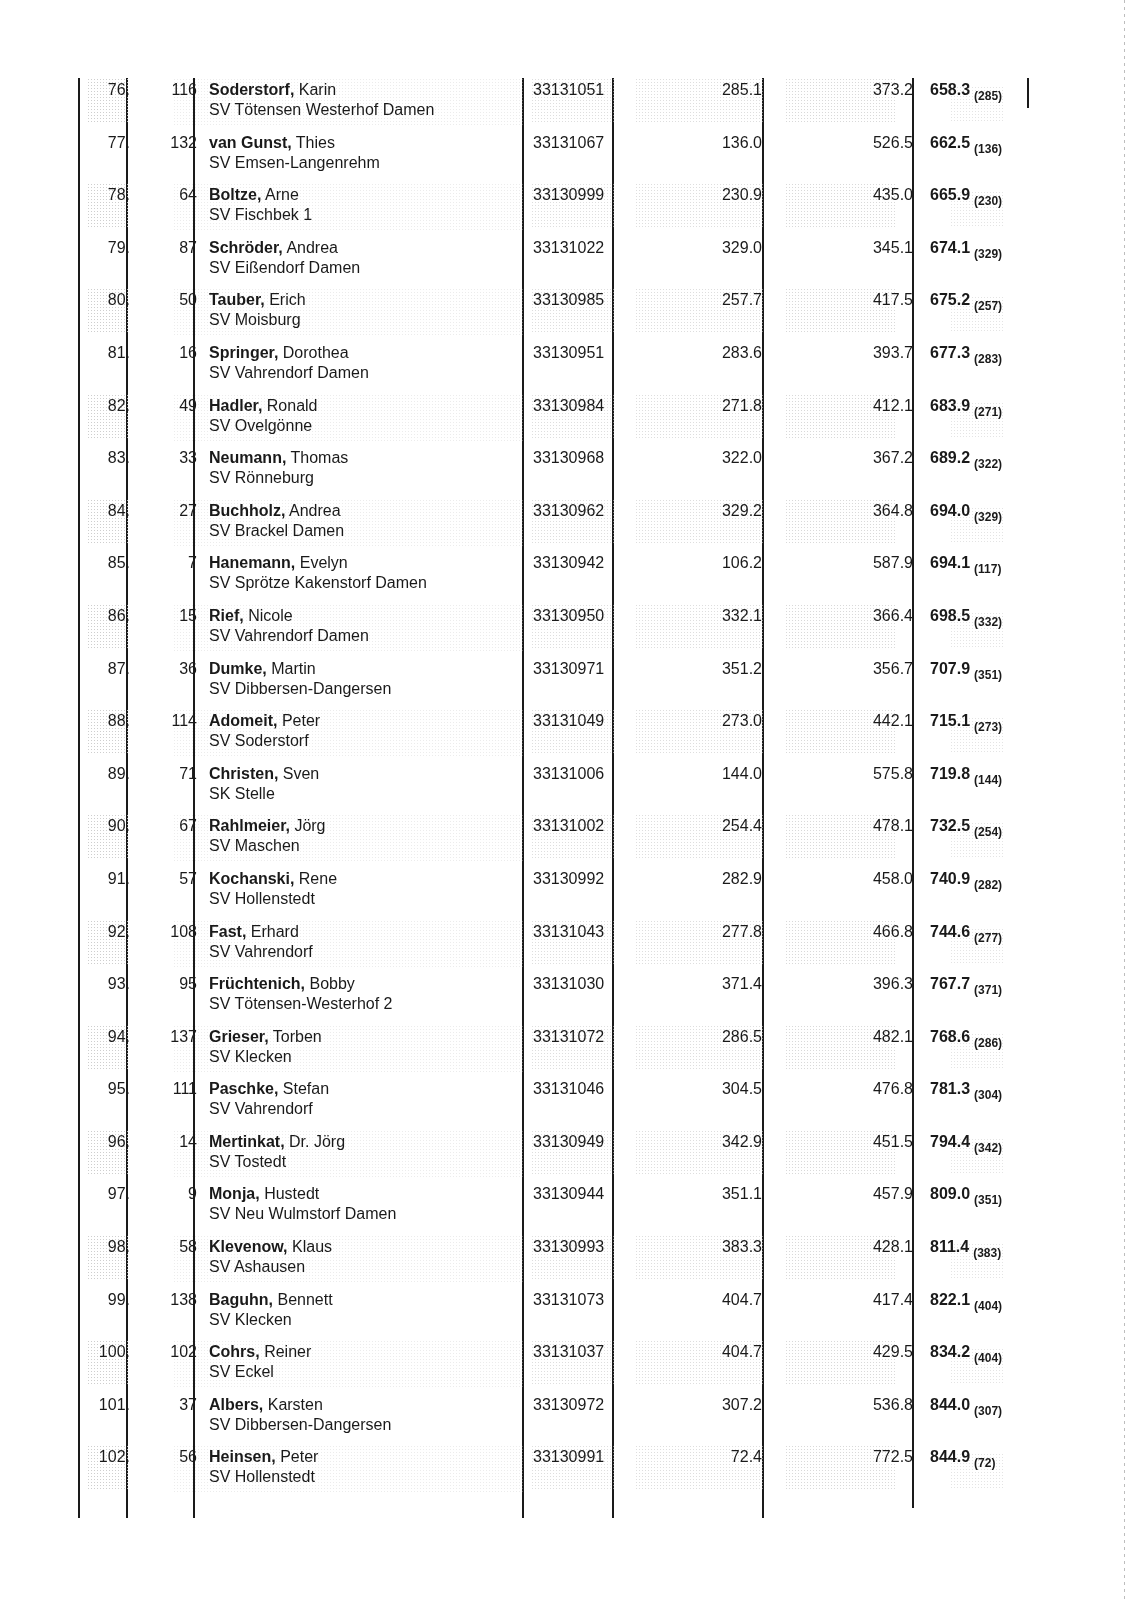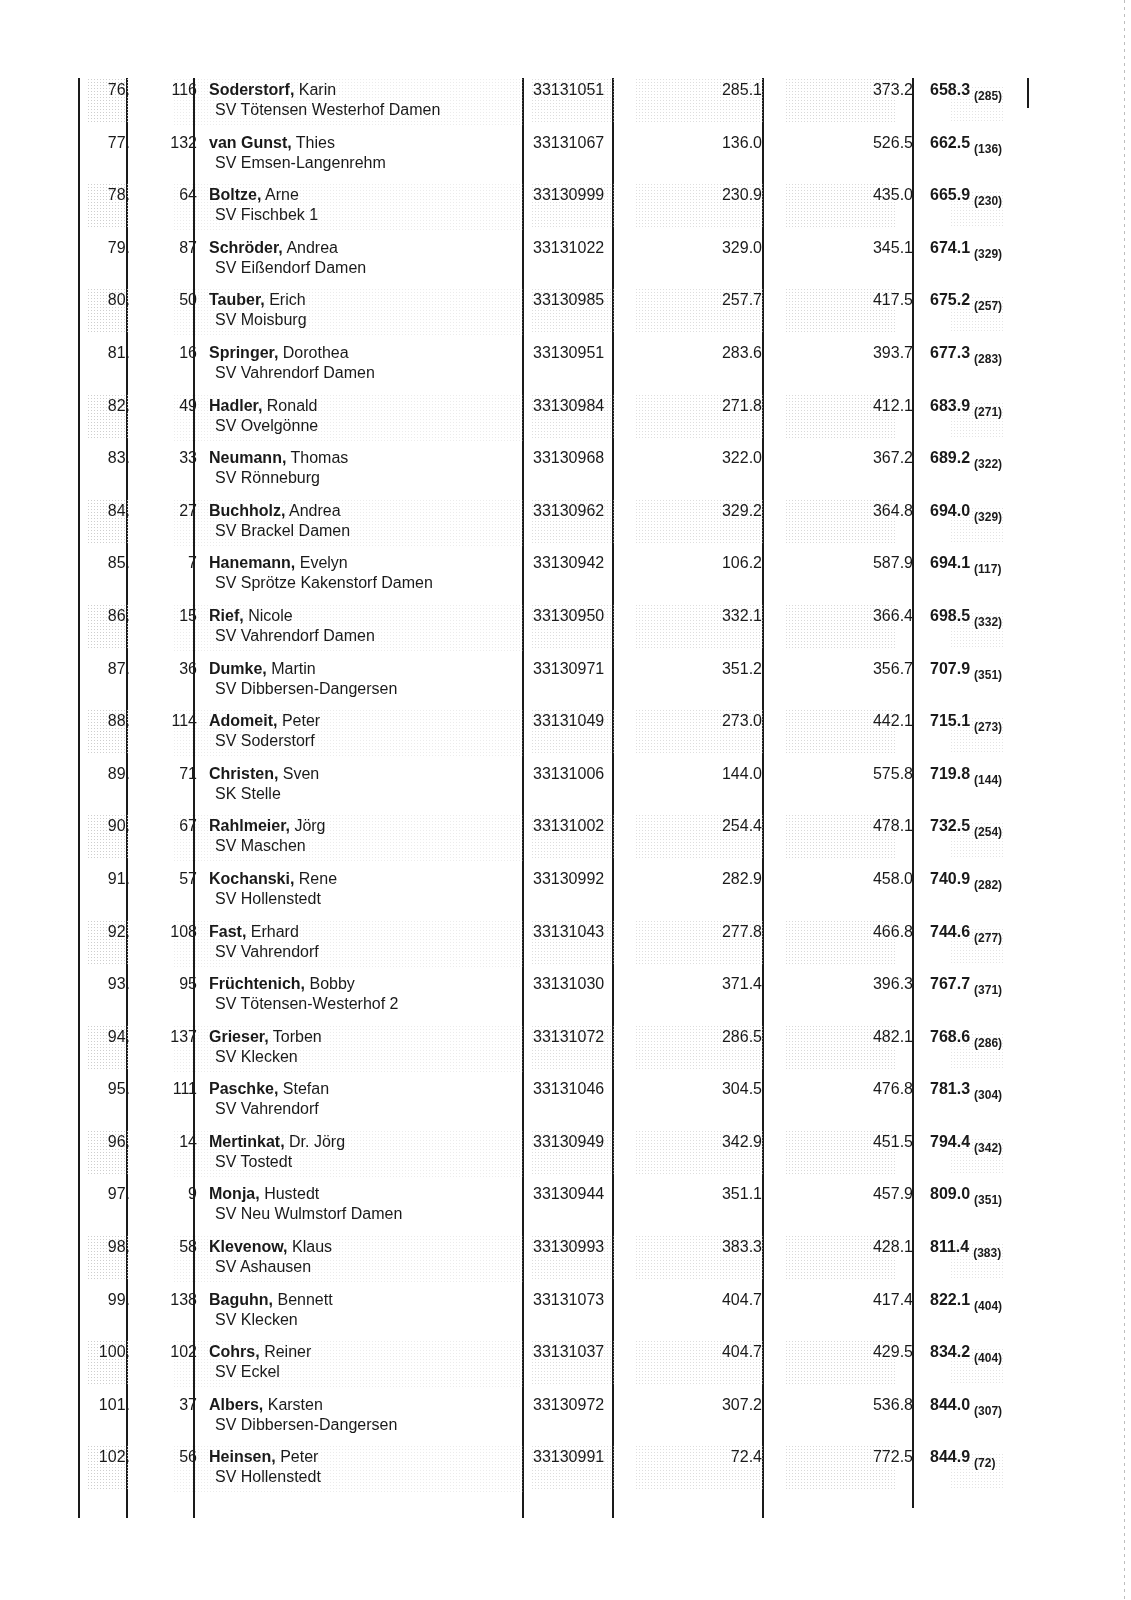--- a/index.html
+++ b/index.html
@@ -56,21 +56,21 @@
       background-image: radial-gradient(#c8c8c8 0.7px, transparent 0.8px);
       background-size: 3px 3px;
       opacity: 0.9;
     }
     .row.shaded .shade { display: block; }
     .row .shade { display: none; }
     .rank { left: 80px; width: 45px; text-align: right; }
     .startnr { left: 150px; width: 42px; text-align: right; }
     .name { left: 204px; }
     .name .surname { font-weight: bold; }
-    .club { left: 204px; top: 22px; margin-left: 6px; }
+    .club { left: 204px; top: 22px; }
     .licence { left: 528px; }
     .val1 { left: 610px; width: 147px; text-align: right; }
     .val2 { left: 770px; width: 138px; text-align: right; }
     .total { left: 925px; width: 95px; text-align: left; }
     .total .tv { font-weight: bold; }
     .total .tr { font-weight: bold; font-size: 12px; position: relative; top: 5px; margin-left: 4px; }
   </style>
 </head>
 <body>
 

